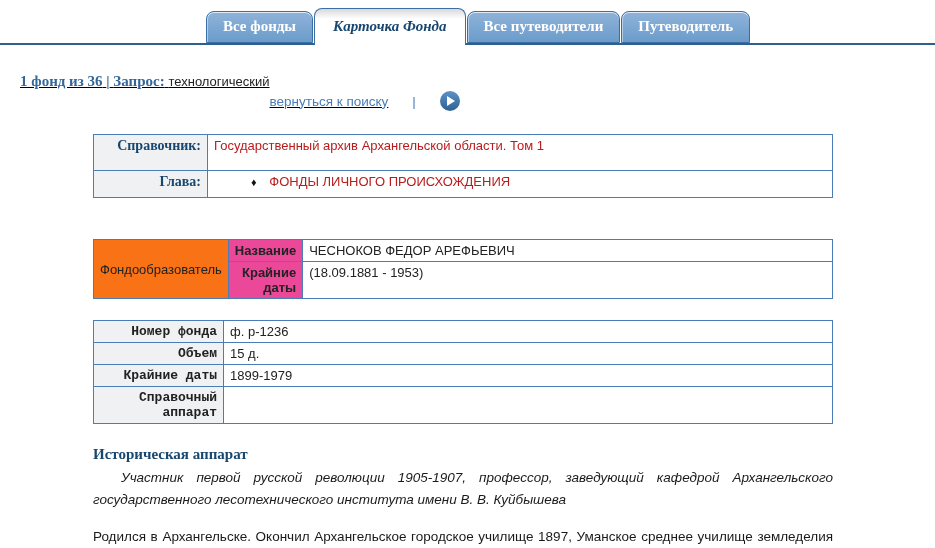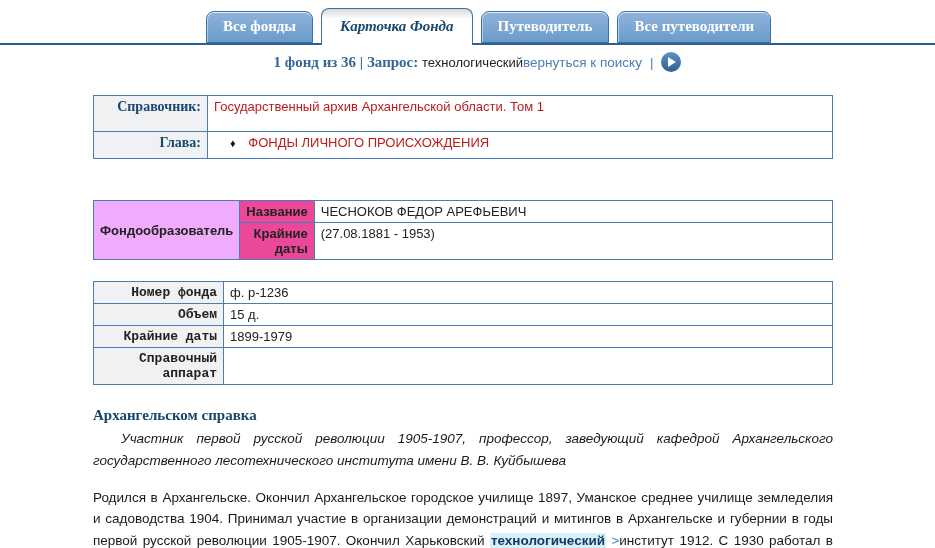--- a/index.html
+++ b/index.html
@@ -1,64 +1,64 @@
 <!DOCTYPE html>
 <html><head>
 <meta charset="utf-8">
 <style>
   * { margin:0; padding:0; box-sizing:border-box; }
   html,body { width:935px; height:548px; background:#fff; overflow:hidden;
     font-family:"Liberation Sans", sans-serif; }
 
   
   .tabbar { position:relative; height:45px; border-bottom:2px solid #2F5F8F; }
-  .tabs { position:absolute; left:206px; bottom:-2px; display:flex; gap:8px; align-items:flex-end; }
+  .tabs { position:absolute; left:206px; bottom:-2px; display:flex; gap:1px; align-items:flex-end; }
   .tab { font-family:"Liberation Serif", serif; font-weight:bold; font-size:15px;
     color:#fff; padding:6px 16px 7px; border:1px solid #3A6EA5; border-radius:8px 8px 0 0;
     background:linear-gradient(#8FB3DA, #6B9CCA);
     box-shadow:inset 0 1px 0 rgba(255,255,255,.75), inset 1px 0 0 rgba(255,255,255,.45);
     margin-bottom:2px; cursor:pointer; white-space:nowrap; }
   .tab.active { background:linear-gradient(#d9d9d9 0px, #ffffff 10px);
     color:#17466E; border-bottom:none; padding:9px 18px 10px; margin-bottom:0; z-index:2;
     box-shadow:none;font-style:italic; }
 
   
-  .statusbar { display:flex; justify-content:center; align-items:center;
-    padding:7px 0 4px 20px; }
+  .statusbar { display:flex; justify-content:flex-start; align-items:center;
+    padding:7px 0 4px 20px;text-decoration:underline; }
   .status-left { font-family:"Liberation Serif", serif; font-weight:bold; font-size:15px;
     color:#336699; }
   .status-left .query-value { font-family:"Liberation Sans", sans-serif; font-weight:normal;
     font-size:13px; color:#222; }
-  .status-right { display:flex; align-items:center; gap:8px; color:#4A7DB5; font-size:13.5px; }
+  .status-right { display:flex; align-items:center; gap:24px; color:#4A7DB5; font-size:13.5px;margin-top:39px; }
   .back-link { color:#4A7DB5; cursor:pointer; text-decoration:none; }
   .play-btn { width:20px; height:20px; border-radius:50%; cursor:pointer;
     background:linear-gradient(#5C92C6, #2E6094); display:flex; align-items:center;
     justify-content:center; border:none; }
   .play-tri { width:0; height:0; border-top:5px solid transparent;
     border-bottom:5px solid transparent; border-left:8px solid #fff; margin-left:2px; }
 
   
   .content { margin-left:93px; width:740px; }
   table { border-collapse:collapse; width:740px; font-size:13px; color:#222; }
   table, td { border:1px solid #4A7DB5;margin-top:27px; }
   td { padding:3px 6px; vertical-align:top; }
   td.lbl { background:#F0F1F2; text-align:right; }
 
   .tbl-reference { margin-top:19px; }
   .tbl-reference td.lbl { width:114px; font-family:"Liberation Serif", serif;
     font-weight:bold; font-size:14px; color:#17466E; }
   .tbl-reference tr:first-child td { height:36px; }
   .tbl-reference tr:last-child td { height:27px; }
   .link-blue { color:#b91c1c; cursor:pointer; }
-  .chapter-cell { padding-left:22px; }
+  .chapter-cell { padding-left:43px; }
   .chapter-bullet { color:#111; margin-right:9px; font-size:11px; }
 
   .tbl-creator { margin-top:41px; }
-  .tbl-creator td.group { width:128px; font-weight:bold; vertical-align:middle;
-    background:#f0abfc; text-align:left; }
+  .tbl-creator td.group { width:128px; font-weight:normal; vertical-align:middle;
+    background:#f97316; text-align:left; }
   .tbl-creator td.sub { width:67px; font-weight:bold; background:#ec4899; text-align:right; }
   .tbl-creator tr:first-child td { height:22px; }
   .tbl-creator tr:last-child td { height:32px; }
 
   .tbl-fund { margin-top:21px; }
   .tbl-fund td.lbl { width:130px; font-weight:bold;font-family:Liberation Mono, monospace; }
   .tbl-fund td { height:21px; }
 
   .history { margin-top:22px; }
   .history-heading { font-family:"Liberation Serif", serif; font-weight:bold;
@@ -70,22 +70,22 @@
   .seg-highlight { font-weight:bold; background:#D6F1FB; color:#14375E; padding:0 1px; }
   .seg-marker { color:#2E93CC; cursor:pointer; }
 </style>
 </head>
 <body>
 
 <div class="tabbar">
   <div class="tabs">
     <div class="tab">Все фонды</div>
     <div class="tab active">Карточка Фонда</div>
+    <div class="tab">Все путеводители</div>
     <div class="tab">Путеводитель</div>
-    <div class="tab">Все путеводители</div>
   </div>
 </div>
 
 <div class="statusbar">
   <div class="status-left">
     <span>1 фонд из 36</span>
     <span>|</span>
     <span>Запрос:</span>
     <span class="query-value">технологический</span>
   </div>
@@ -120,21 +120,21 @@
 
   <table class="tbl-creator">
     <tbody>
         <tr>
       <td class="group" rowspan="2">Фондообразователь</td>
       <td class="sub">Название</td>
       <td>ЧЕСНОКОВ ФЕДОР АРЕФЬЕВИЧ</td>
     </tr>
     <tr>
       <td class="sub">Крайние даты</td>
-      <td>(27.08.1881 - 1953)</td>
+      <td>(18.09.1881 - 1953)</td>
     </tr>
   </tbody>
     </table>
 
   <table class="tbl-fund">
     <tbody>
         <tr>
       <td class="lbl">Номер фонда</td>
       <td>ф. р-1236</td>
     </tr>
@@ -147,18 +147,18 @@
       <td>1899-1979</td>
     </tr>
     <tr>
       <td class="lbl">Справочный аппарат</td>
       <td></td>
     </tr>
   </tbody>
     </table>
 
   <div class="history">
-    <div class="history-heading">Архангельском справка</div>
+    <div class="history-heading">Историческая аппарат</div>
     <p class="lead-para">Участник первой русской революции 1905-1907, профессор, заведующий кафедрой Архангельского государственного лесотехнического института имени В. В. Куйбышева</p>
     <p class="body-para"><span class="seg-text">Родился в Архангельске. Окончил Архангельское городское училище 1897, Уманское среднее училище земледелия и садоводства 1904. Принимал участие в организации демонстраций и митингов в Архангельске и губернии в годы первой русской революции 1905-1907. Окончил Харьковский </span><span class="seg-highlight">технологический</span><span class="seg-marker"> &gt;</span><span class="seg-text">институт 1912. С 1930 работал в Архангельском лесотехническом институте имени В. В. Куйбышева. Декан химико-</span></p>
   </div>
 
 </div>
 
 </body></html>

